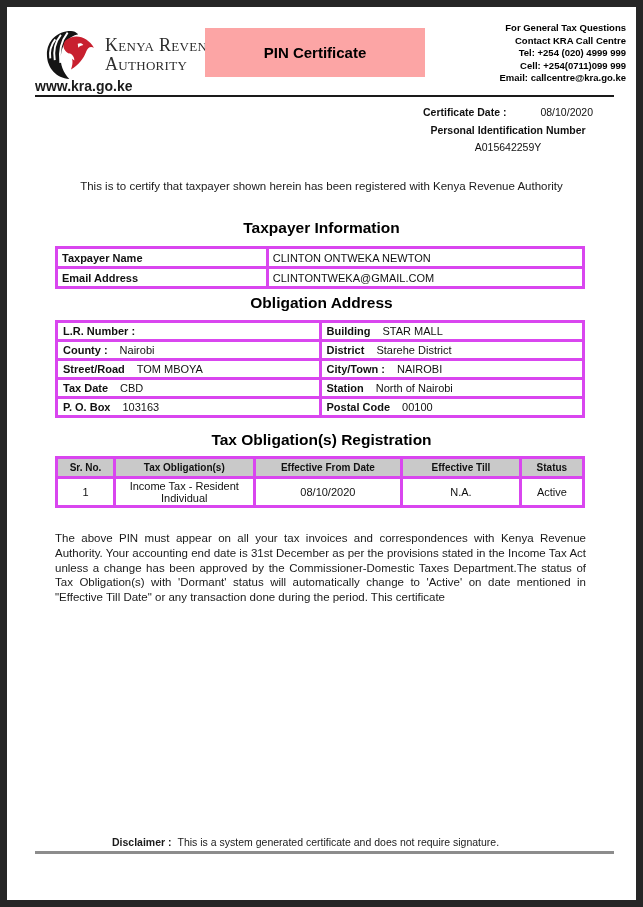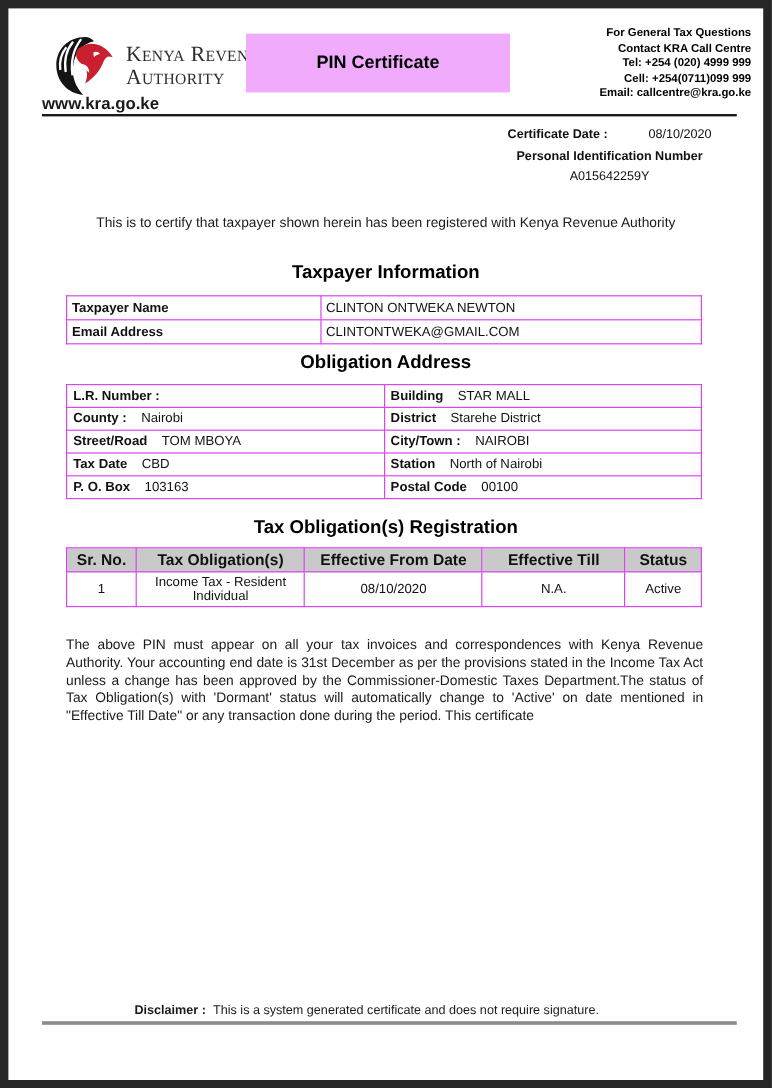--- a/index.html
+++ b/index.html
@@ -23,21 +23,21 @@
   .logo-block { position:absolute; left:36px; top:22px; display:flex; align-items:center; }
   .logo-mark  { width:56px; height:52px; }
   .logo-text  {
     font-family:"Liberation Serif", serif;
     font-variant:small-caps;
     color:#2d2d2d; margin-left:6px;
     font-size:18px; line-height:19px; letter-spacing:.3px;
   }
   .title-box {
     position:absolute; left:198px; top:21px; width:220px; height:49px;
-    background:#f0abfc;
+    background:#fca5a5;
     display:flex; align-items:center; justify-content:center;
     font-size:15px; font-weight:bold; color:#000;
   }
   .contact {
     position:absolute; right:10px; top:15px;
     text-align:right; font-size:9.5px; font-weight:bold;
     line-height:12.6px; color:#000;
   }
   .site {
     position:absolute; left:28px; top:71px;
@@ -61,34 +61,34 @@
   .sec-heading {
     position:absolute; left:0; width:629px;
     text-align:center; font-size:15.5px; font-weight:bold; color:#000;
   }
   .h-taxpayer   { top:212px; }
   .h-registered { top:287px; }
   .h-tax        { top:424px; }
 
   
   table { border-collapse:collapse; table-layout:fixed; }
-  td, th { border:1px solid #d946ef; font-size:11px; color:#111; }
+  td, th { border:3px solid #d946ef; font-size:11px; color:#111; }
 
   .table1 { position:absolute; left:48px; top:239px; width:530px; }
   .table1 td { height:20px; padding:0 4px; }
   .table1 .lblcell { width:40%; font-weight:bold; }
 
   .table2 { position:absolute; left:48px; top:313px; width:530px; }
   .table2 td { height:19px; padding:0 5px; width:50%; white-space:nowrap; }
   .table2 .lbl { font-weight:bold; }
   .table2 .val { margin-left:12px; font-weight:normal; }
 
   .table3 { position:absolute; left:48px; top:449px; width:530px; }
   .table3 th {
-    background:#c9c9c9; font-size:13px; font-weight:bold;
+    background:#c9c9c9; font-size:10px; font-weight:bold;
     height:20px; text-align:center; padding:0 2px;margin-left:28px;
   }
   .table3 td { text-align:center; height:29px; padding:0 2px; line-height:12.5px; }
   .c0 { width:11%; } .c1 { width:26.5%; } .c2 { width:28%; } .c3 { width:22.5%; } .c4 { width:12%; }
 
   
   .para {
     position:absolute; left:48px; top:524px; width:531px;
     font-size:11.5px; line-height:14.8px; text-align:justify; color:#1a1a1a;
   }

